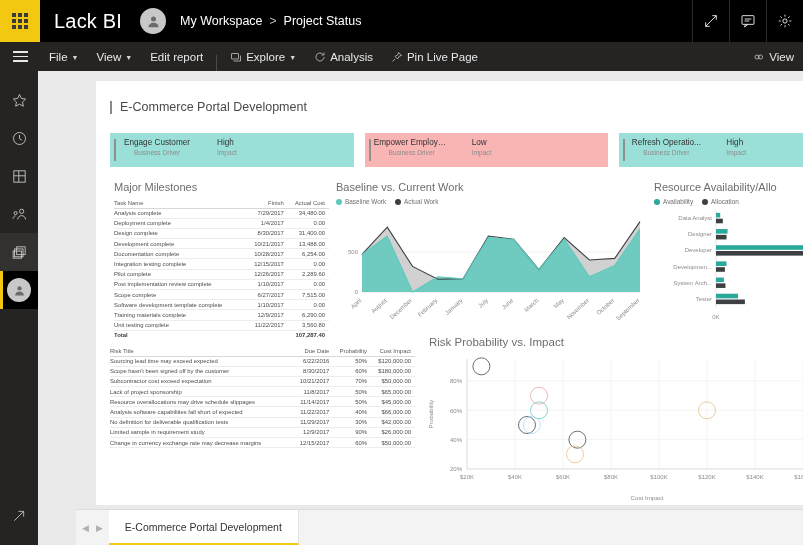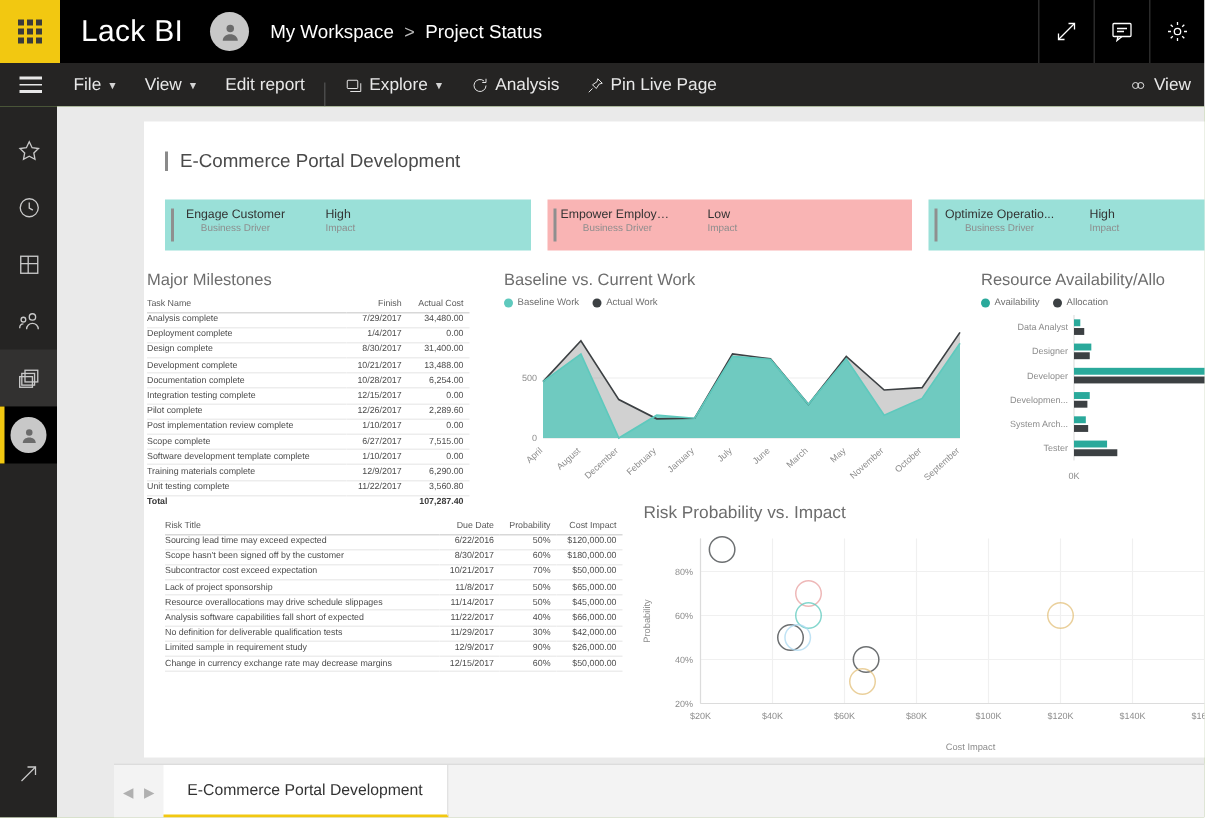--- a/index.html
+++ b/index.html
@@ -55,21 +55,21 @@
   .tb-item {
     display: flex; align-items: center; gap: 4px; padding: 0 9px; height: 29px;
     white-space: nowrap; color: #e8e8e8;
   }
   .caret { font-size: 7px; opacity: .9; position: relative; top: 1px; }
   .tb-sep { width: 1px; height: 16px; background: #4a4a4a; margin: 0 4px; }
   .tb-ico { width: 12px; height: 12px; stroke: #e8e8e8; fill: none; stroke-width: 1.3; }
   .tb-right { margin-left: auto; display: flex; align-items: center; overflow: hidden; }
 
   
-  .body { flex: 1; display: flex; min-height: 0; background: #4d7c0f; }
+  .body { flex: 1; display: flex; min-height: 0; background: #f0abfc; border-radius: 20px; }
 
   
   .rail {
     width: 38px; background: #252423; flex: 0 0 38px;
     display: flex; flex-direction: column; align-items: center; padding-top: 10px;
     position: relative;
   }
   .rail-item {
     width: 38px; height: 38px; display: flex; align-items: center; justify-content: center;
     position: relative;
@@ -326,31 +326,31 @@
               <span class="kpi-name">Empower Employees</span>
               <span>Low</span>
             </div>
             <div class="kpi-line2">
               <span class="kpi-sub1">Business Driver</span>
               <span>Impact</span>
             </div>
           </div>
           <div class="kpi" style="background:#9ae0d8">
             <div class="kpi-line1">
-              <span class="kpi-name">Optimize Operatio...</span>
+              <span class="kpi-name">Refresh Operatio...</span>
               <span>High</span>
             </div>
             <div class="kpi-line2">
               <span class="kpi-sub1">Business Driver</span>
               <span>Impact</span>
             </div>
           </div>
         </div>
 
-        <div class="vis" style="left:2px; top:100px; width:215px;">
+        <div class="vis" style="left:18px; top:100px; width:215px;">
           <div class="vis-title">Major Milestones</div>
           <table class="grid">
             <thead>
               <tr>
                 <th>Task Name</th>
                 <th class="num">Finish</th>
                 <th class="num">Actual Cost</th>
               </tr>
             </thead>
             <tbody id="milestone-body">

